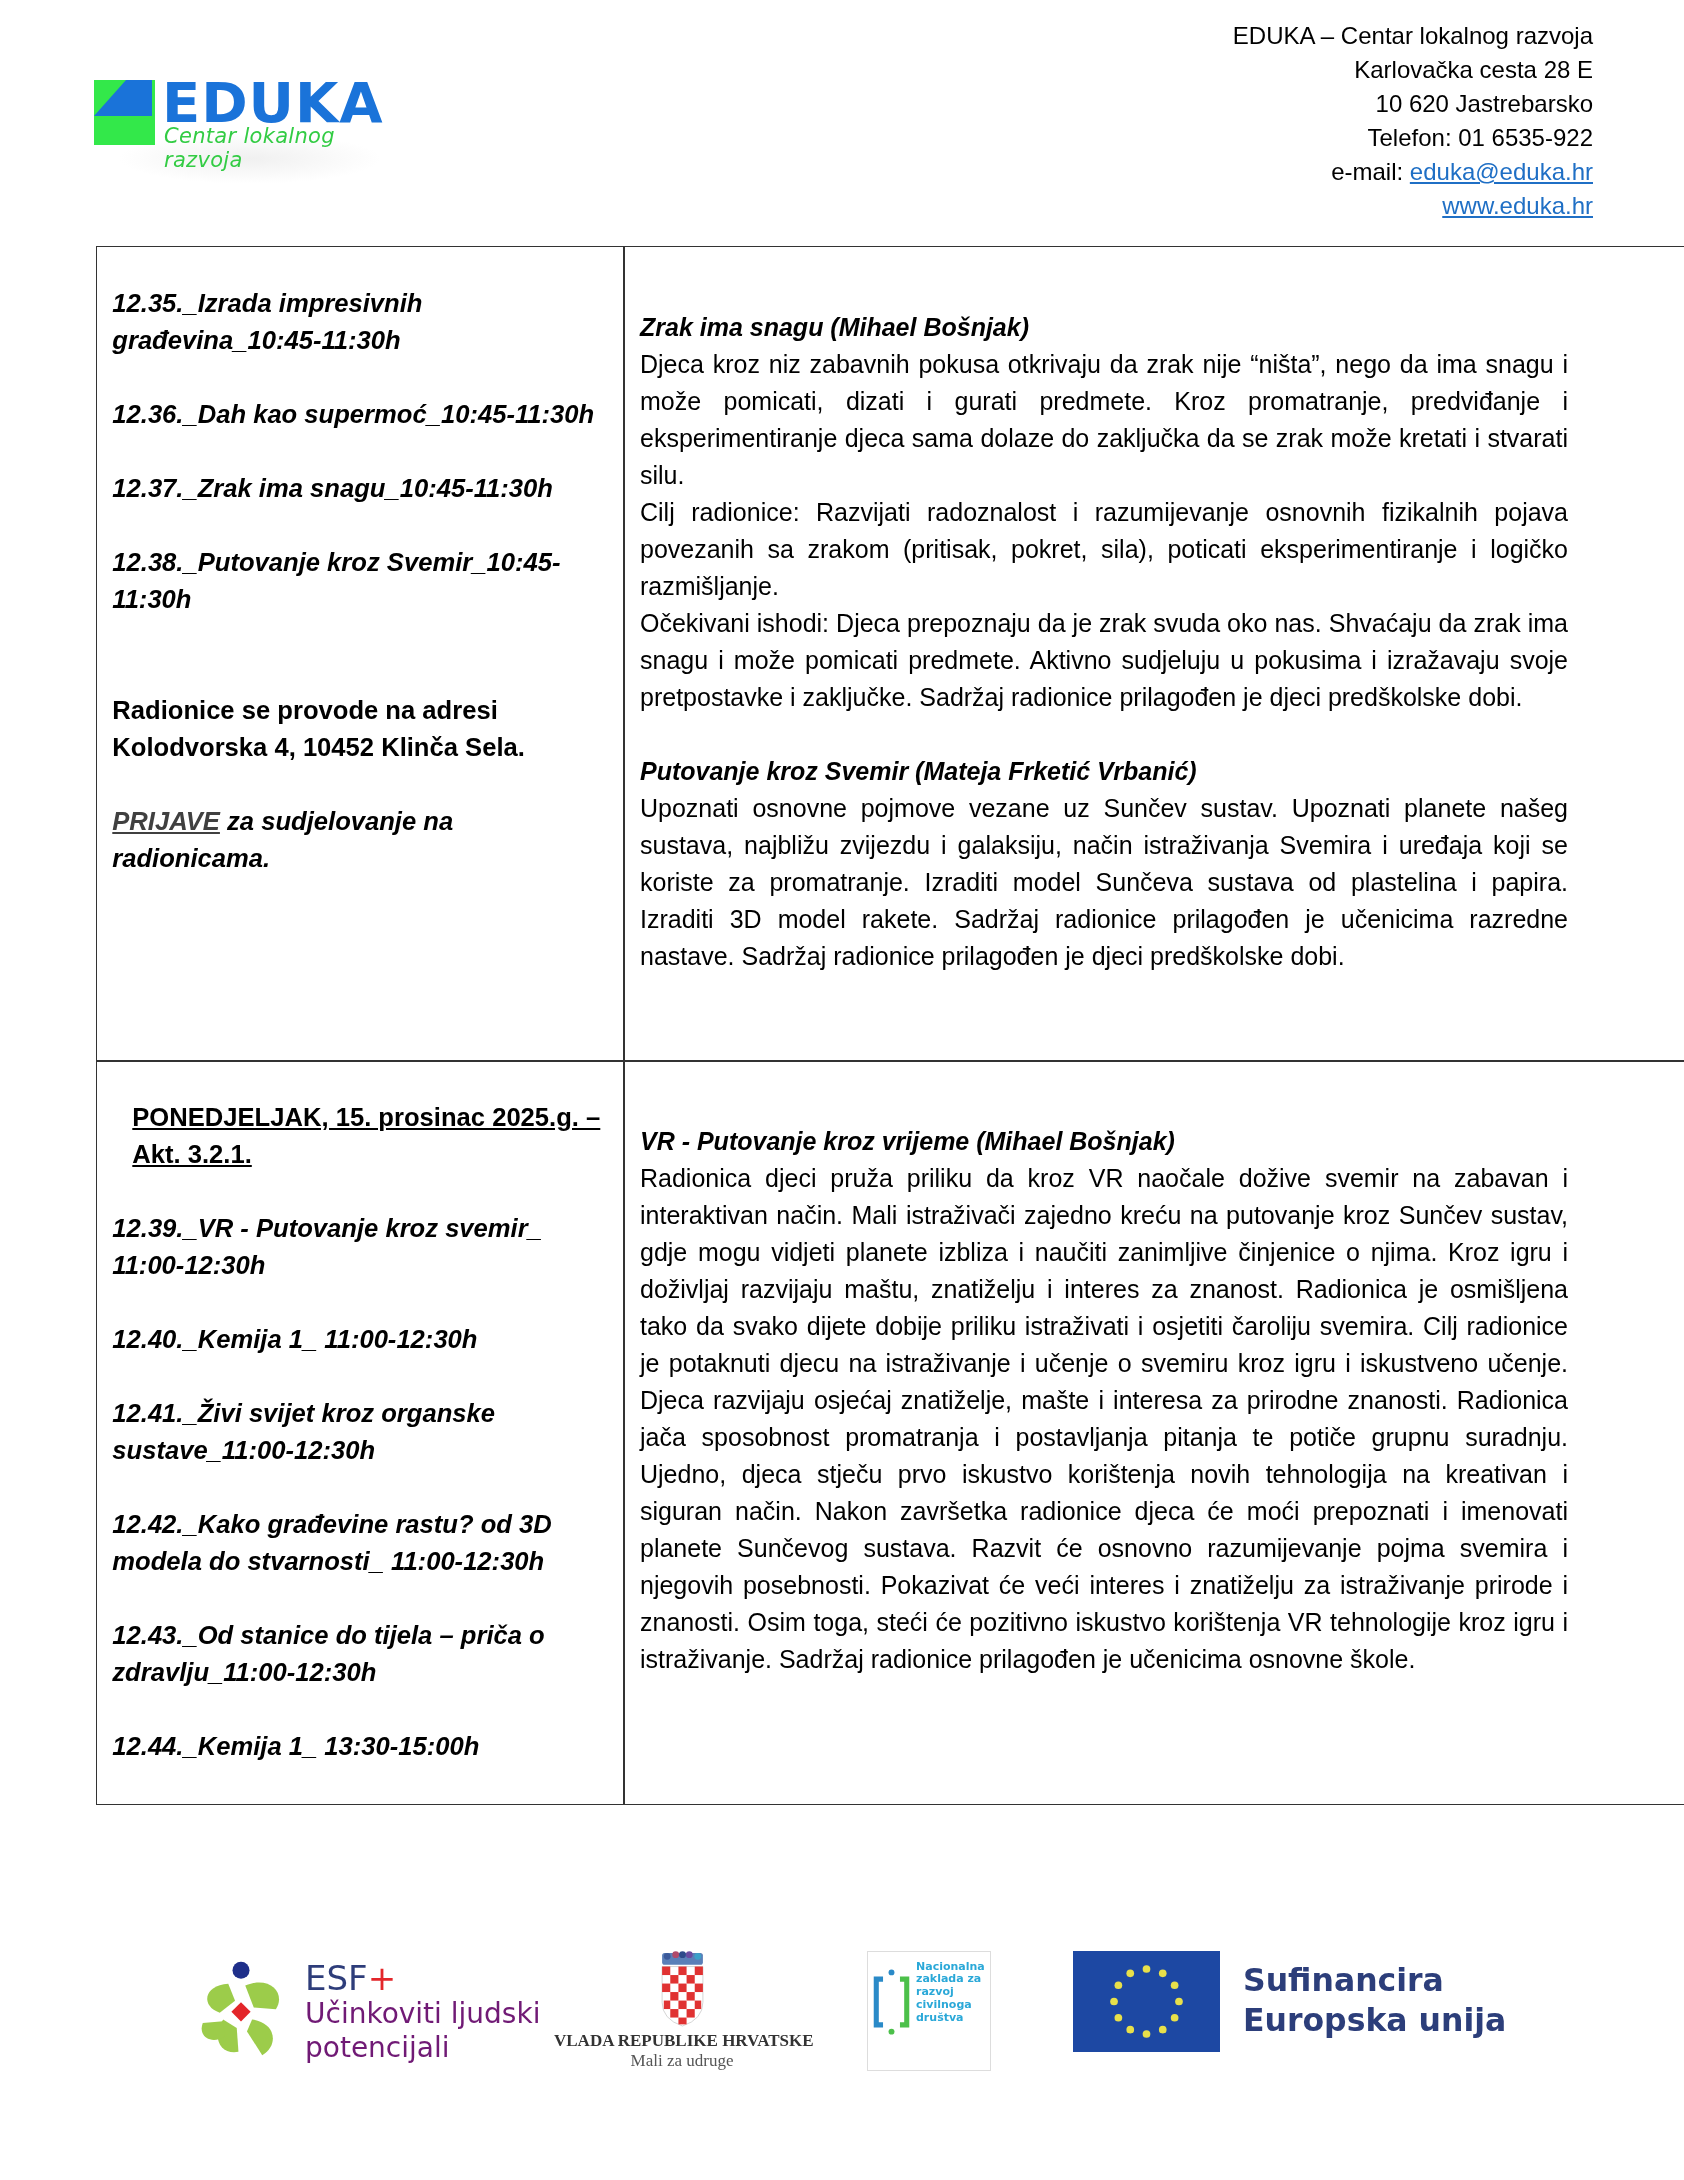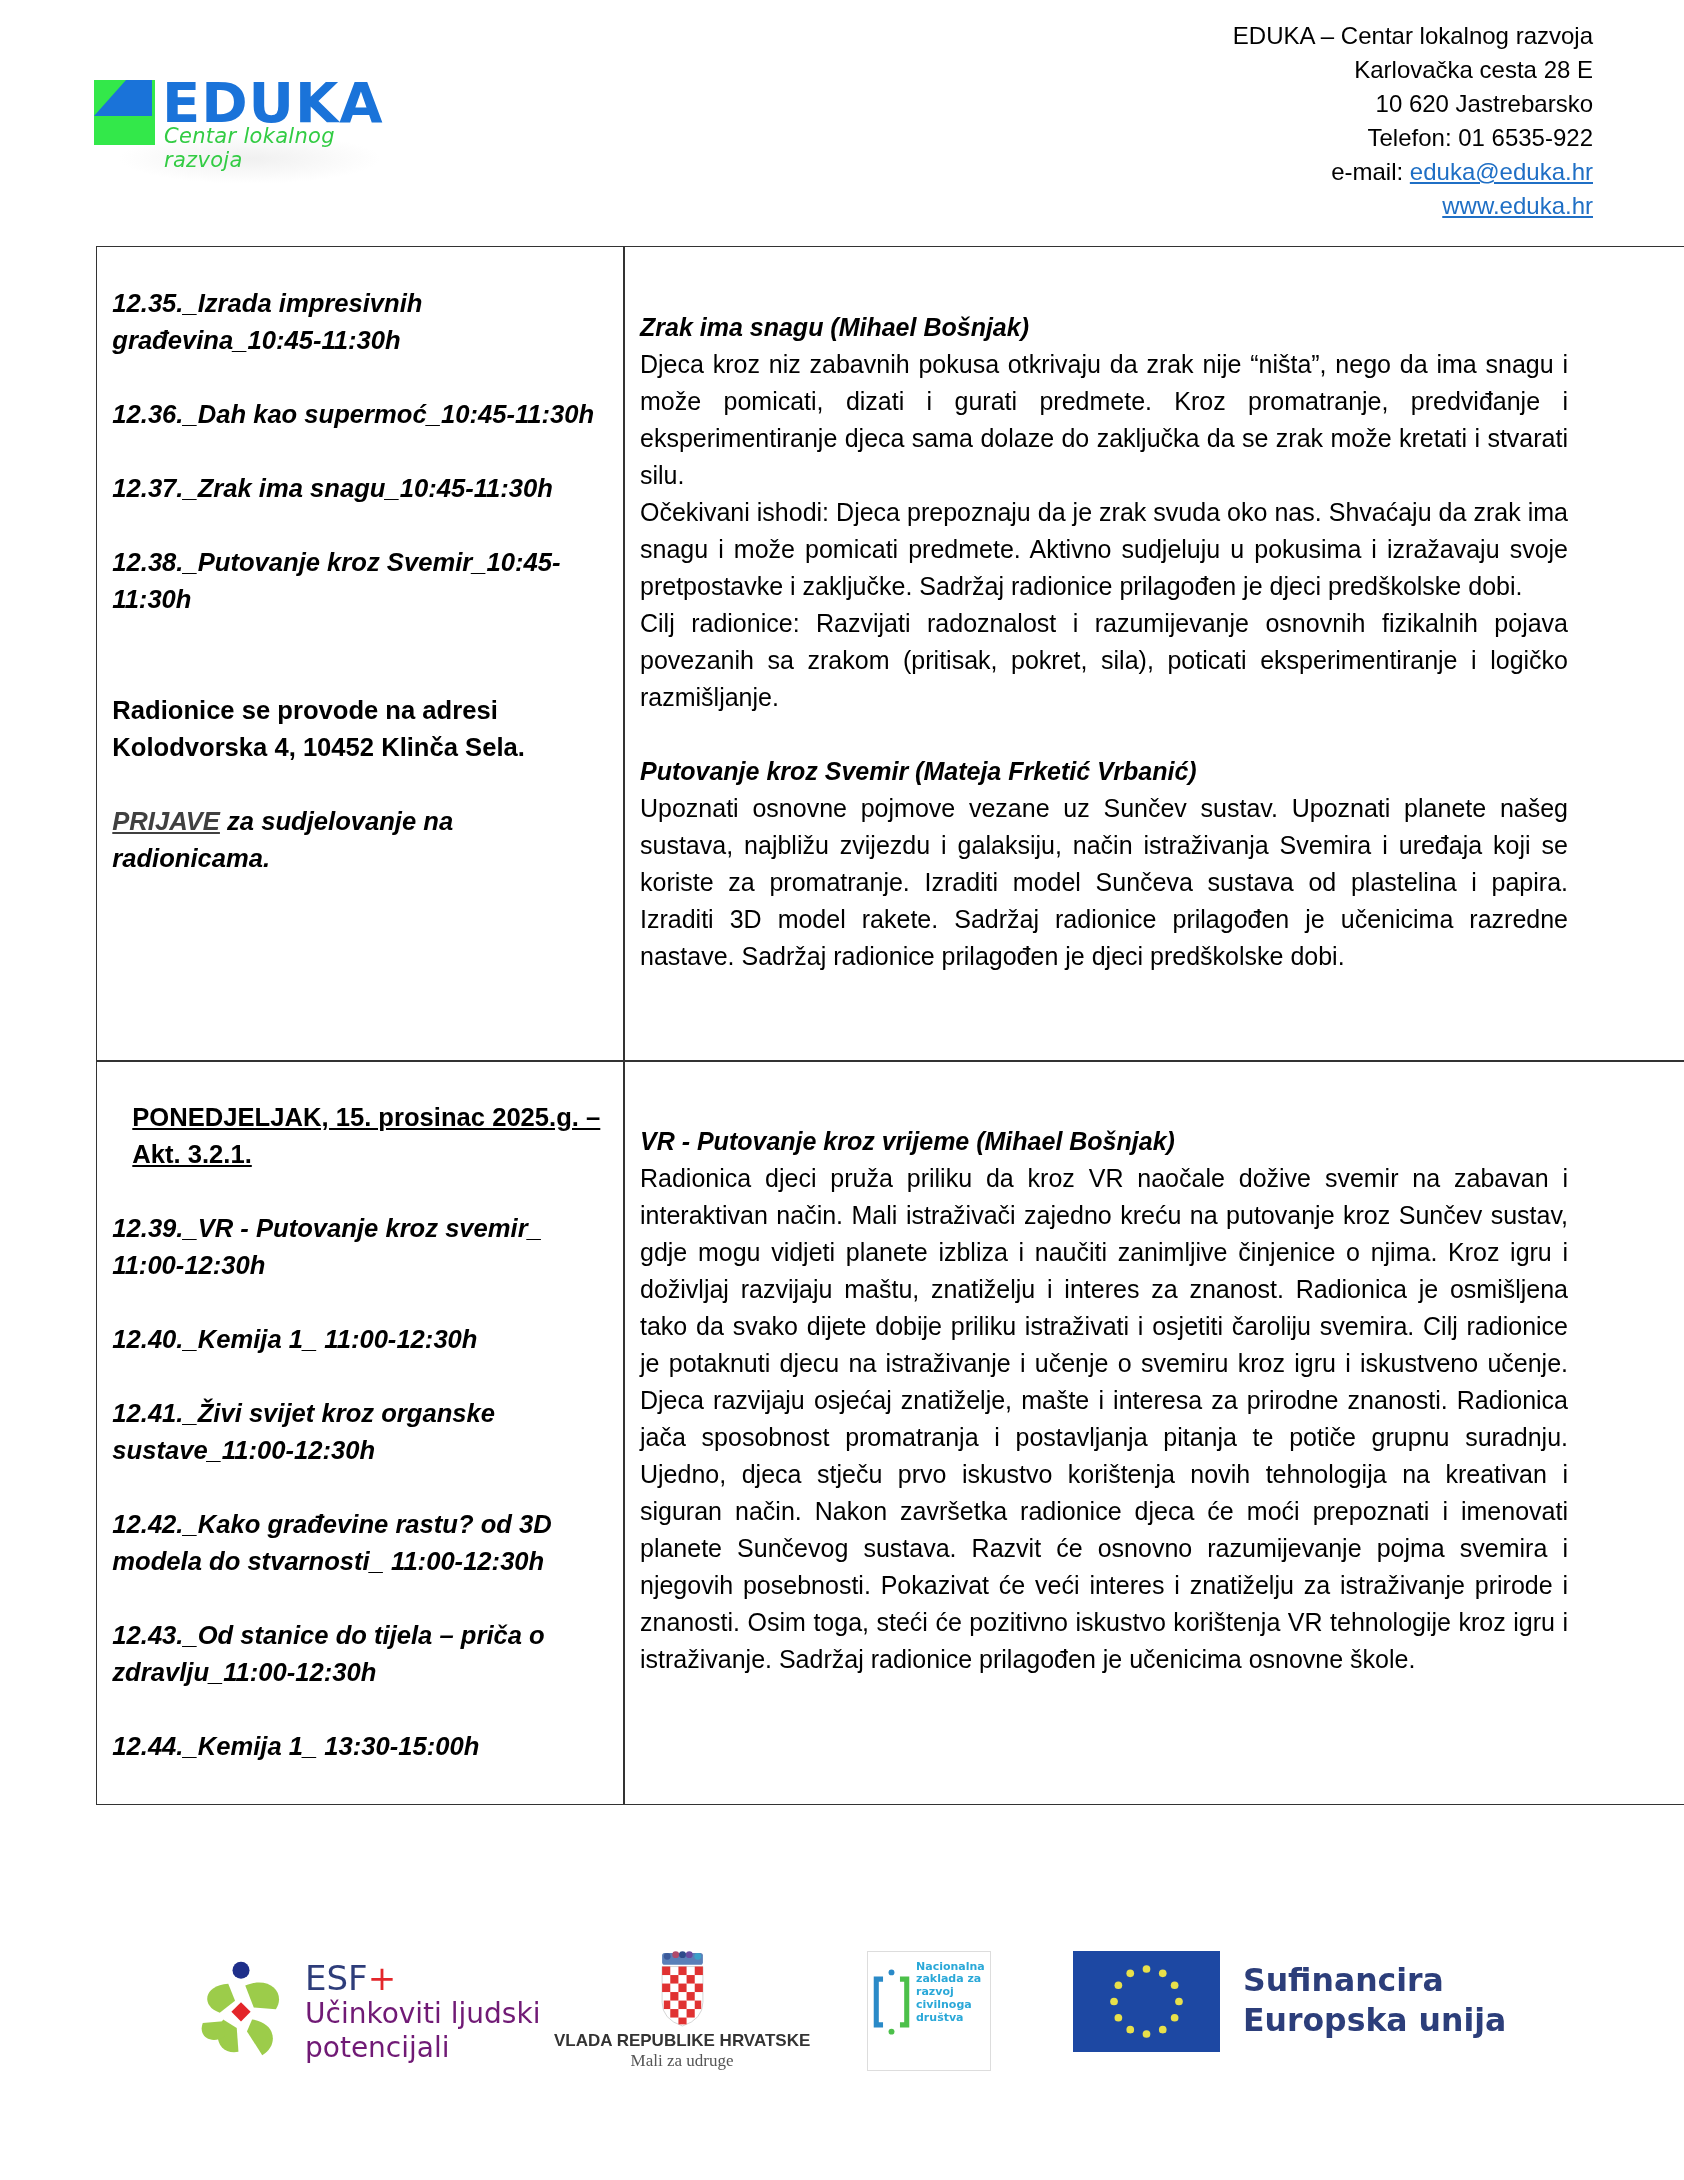--- a/index.html
+++ b/index.html
@@ -48,21 +48,21 @@
   
   .foot { position: absolute; top: 1934px; left: 0; width: 1685px; height: 153px; }
   .esf { position: absolute; left: 194px; top: 25.6px; width: 358px; height: 102px; }
   .esf .flower { position: absolute; left: 0; top: 0; width: 94px; height: 102px; }
   .esf .t1 { position: absolute; left: 111px; top: -1.7px; font-size: 34px; color: #2e3d7a; font-family: "DejaVu Sans", sans-serif; }
   .esf .t1 span { color: #e3262a; }
   .esf .t2 { position: absolute; left: 111px; top: 37px; font-size: 28px; font-weight: normal; color: #701a75; line-height: 34px; font-family: "DejaVu Sans", sans-serif; }
 
   .vlada { position: absolute; left: 554px; top: 17px; width: 256px; text-align: center; }
   .vlada .coat { display: block; margin: 0 auto; width: 51px; height: 77px; }
-  .vlada .n1 { font-family: Liberation Sans, sans-serif; font-weight: bold; font-size: 17px; color: #333; margin-top: 3.4px; white-space: nowrap; }
+  .vlada .n1 { font-family: Liberation Serif, serif; font-weight: bold; font-size: 17px; color: #333; margin-top: 3.4px; white-space: nowrap; }
   .vlada .n2 { font-family: "Liberation Serif", serif; font-size: 17px; color: #555; }
 
   .nzr { position: absolute; left: 867px; top: 17px; width: 124px; height: 120px; border: 0.9px solid #ddd; box-sizing: border-box; }
   .nzr .br { position: absolute; left: 3.4px; top: 17px; width: 41px; height: 66px; }
   .nzr .txt { position: absolute; left: 48px; top: 8.5px; font-size: 11px; line-height: 12.8px; color: #2aa8d8; font-weight: bold; font-family: "DejaVu Sans", sans-serif; }
 
   .eu { position: absolute; left: 1073px; top: 17px; width: 443px; height: 102px; }
   .eu .flag { position: absolute; left: 0; top: 0; width: 147px; height: 101px; background: #1d48a3; }
   .eu .t { position: absolute; left: 170px; top: 8.5px; font-size: 31.5px; font-weight: bold; color: #2c3e7a; line-height: 40px; font-family: "DejaVu Sans", sans-serif; }
 </style>
@@ -97,22 +97,22 @@
     <p class="it">12.37._Zrak ima snagu_10:45-11:30h</p>
     <p class="it gap2">12.38._Putovanje kroz Svemir_10:45-11:30h</p>
     <p>Radionice se provode na adresi Kolodvorska 4, 10452 Klinča Sela.</p>
     <p class="it"><a>PRIJAVE</a><span> za sudjelovanje na radionicama.</span></p>
   </div>
 
   <div class="cell c-r1 right-text">
     <div class="blk">
       <h4>Zrak ima snagu (Mihael Bošnjak)</h4>
       <p>Djeca kroz niz zabavnih pokusa otkrivaju da zrak nije “ništa”, nego da ima snagu i može pomicati, dizati i gurati predmete. Kroz promatranje, predviđanje i eksperimentiranje djeca sama dolaze do zaključka da se zrak može kretati i stvarati silu.</p>
+      <p>Cilj radionice: Razvijati radoznalost i razumijevanje osnovnih fizikalnih pojava povezanih sa zrakom (pritisak, pokret, sila), poticati eksperimentiranje i logičko razmišljanje.</p>
       <p>Očekivani ishodi: Djeca prepoznaju da je zrak svuda oko nas. Shvaćaju da zrak ima snagu i može pomicati predmete. Aktivno sudjeluju u pokusima i izražavaju svoje pretpostavke i zaključke. Sadržaj radionice prilagođen je djeci predškolske dobi.</p>
-      <p>Cilj radionice: Razvijati radoznalost i razumijevanje osnovnih fizikalnih pojava povezanih sa zrakom (pritisak, pokret, sila), poticati eksperimentiranje i logičko razmišljanje.</p>
     </div>
     <div>
       <h4>Putovanje kroz Svemir (Mateja Frketić Vrbanić)</h4>
       <p>Upoznati osnovne pojmove vezane uz Sunčev sustav. Upoznati planete našeg sustava, najbližu zvijezdu i galaksiju, način istraživanja Svemira i uređaja koji se koriste za promatranje. Izraditi model Sunčeva sustava od plastelina i papira. Izraditi 3D model rakete. Sadržaj radionice prilagođen je učenicima razredne nastave. Sadržaj radionice prilagođen je djeci predškolske dobi.</p>
     </div>
   </div>
 
   <div class="cell c-l2 left-text">
     <p class="u">PONEDJELJAK, 15. prosinac 2025.g. –  Akt. 3.2.1.</p>
     <p class="it">12.39._VR - Putovanje kroz svemir_ 11:00-12:30h</p>

